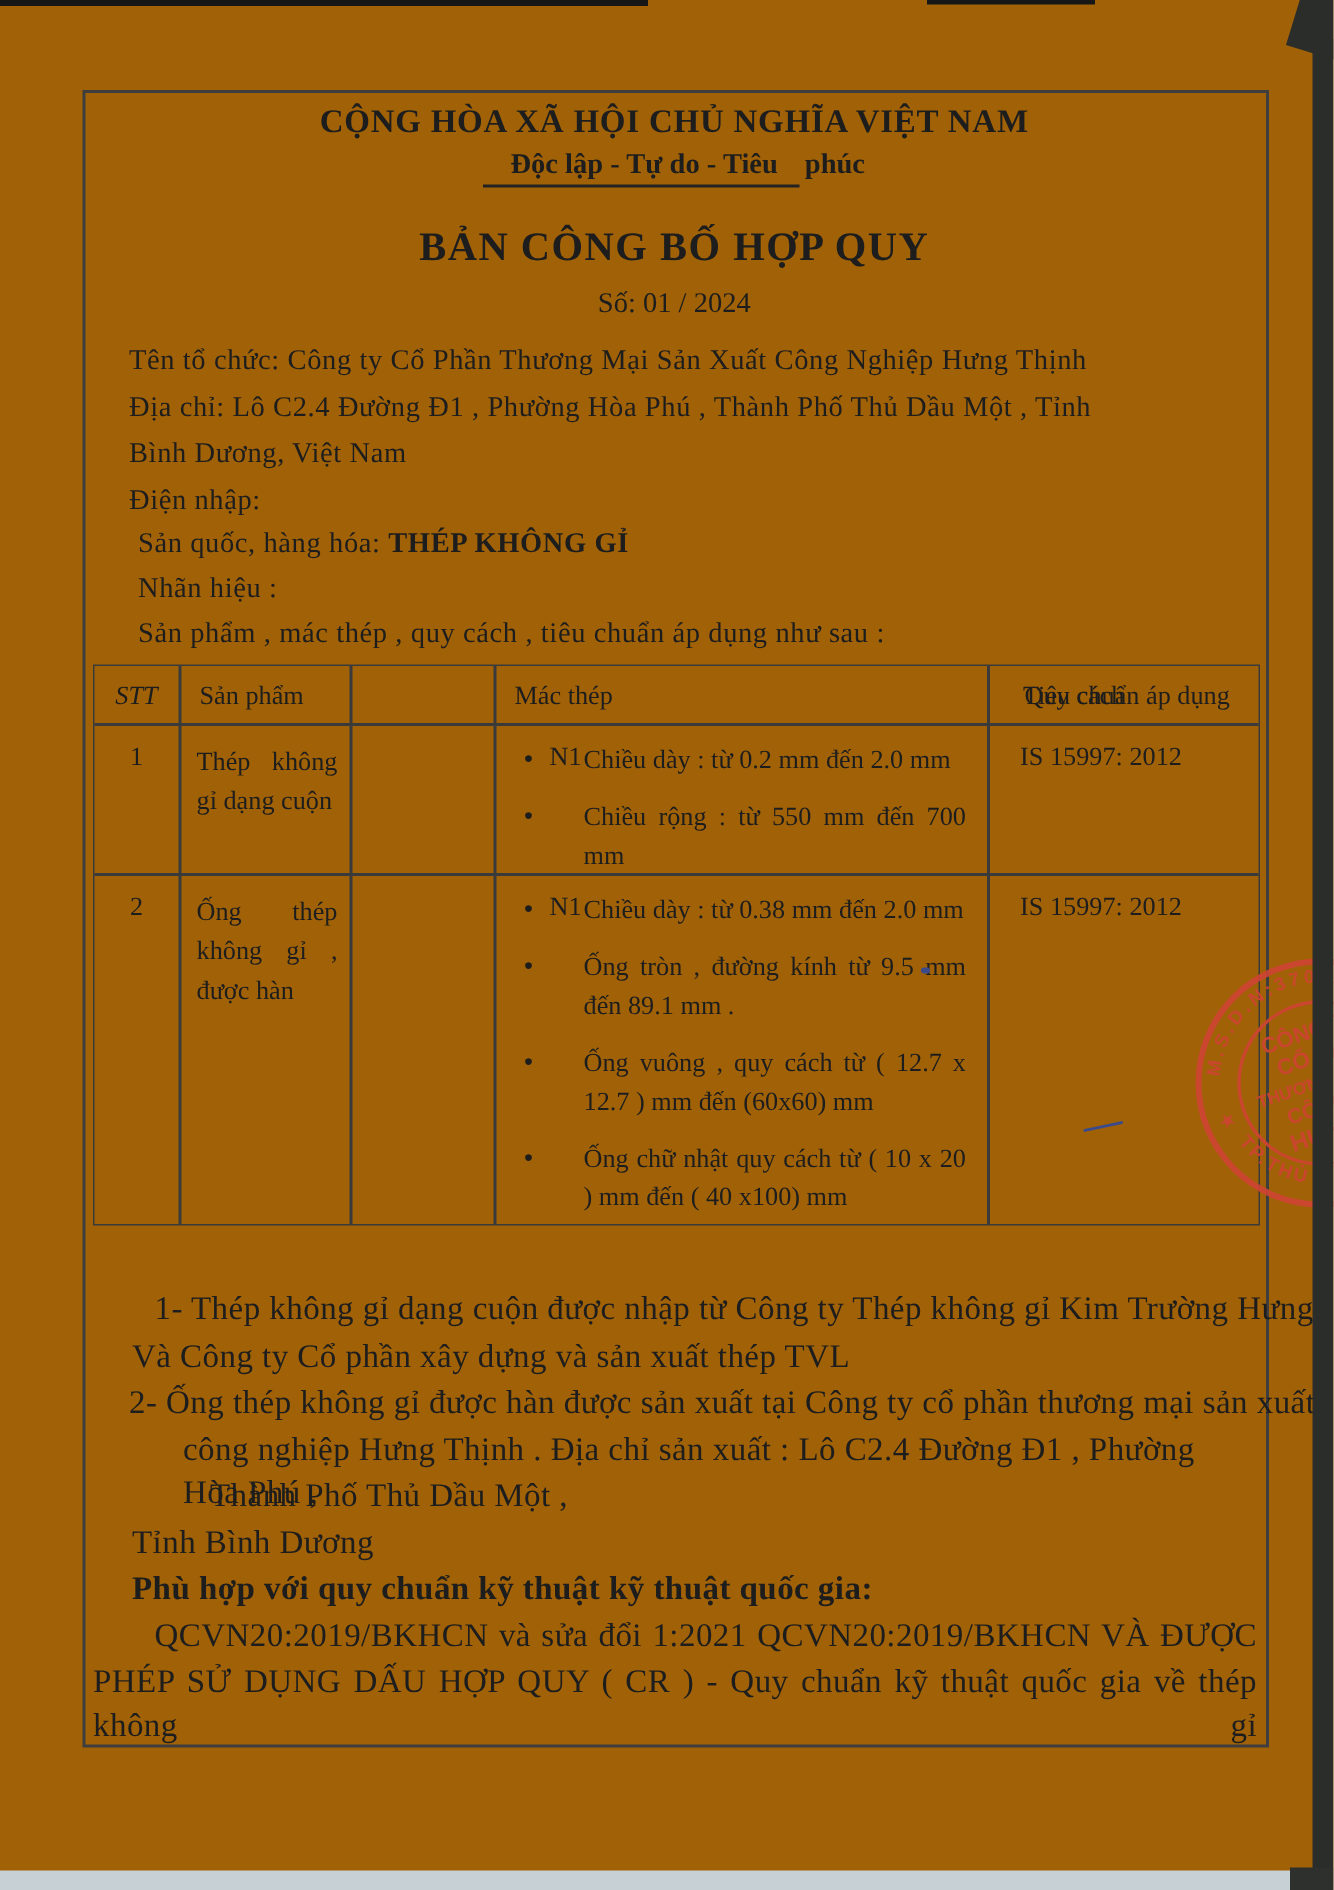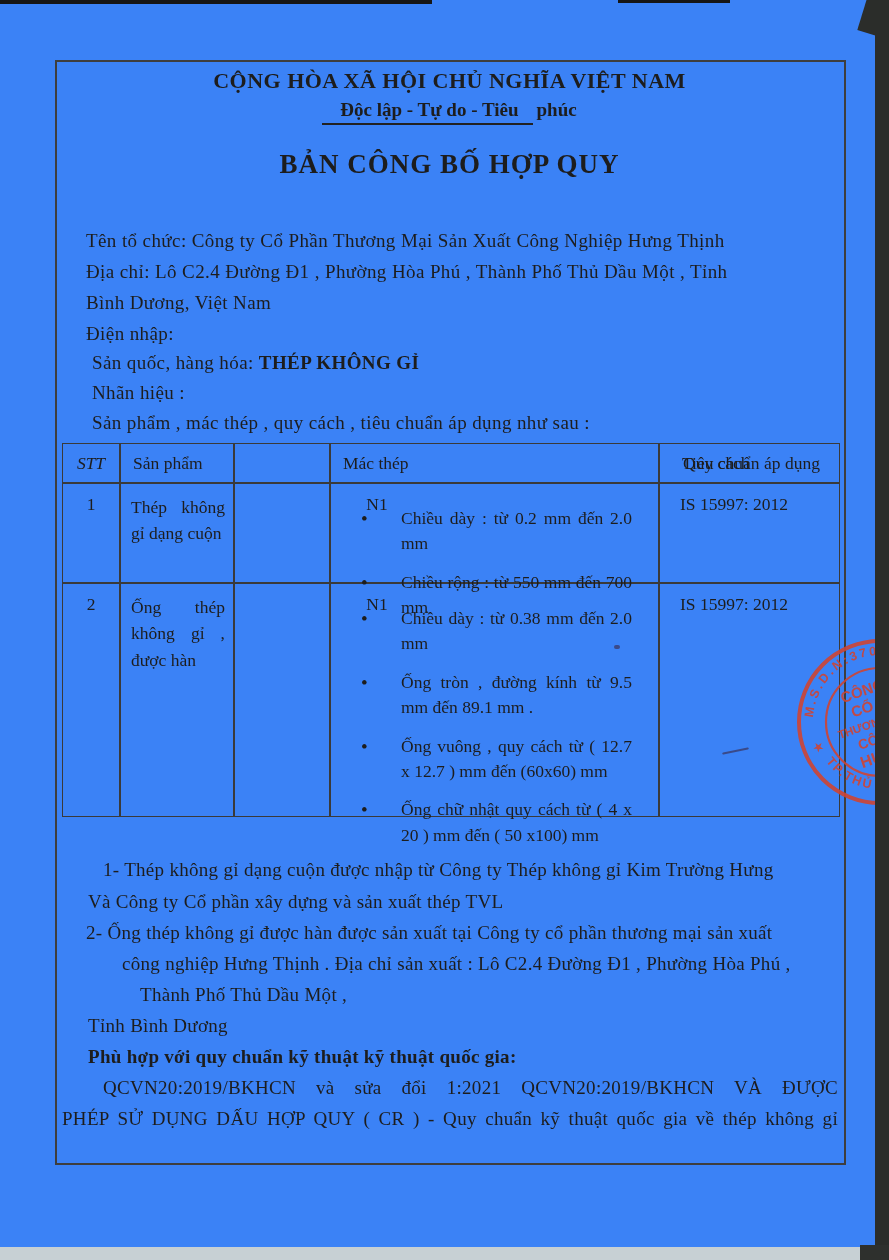--- a/index.html
+++ b/index.html
@@ -1,18 +1,18 @@
 <!DOCTYPE html>
 <html><head>
 <meta charset="utf-8">
 <style>
   html,body { margin:0; padding:0; background:#e8e8e8; }
   .page {
     position:relative; width:889px; height:1260px; margin:0 auto;
-    background:#3b82f6; overflow:hidden;
+    background:#a16207; overflow:hidden;
     font-family:"Liberation Serif","DejaVu Serif",serif;
     color:#1d1d1d;
   }
   .abs { position:absolute; }
   .frame {
     left:55px; top:60px; width:787px; height:1101px;
     border:2px solid #3e3e3e;
   }
   .centerline { left:55px; width:789px; text-align:center; }
   .nat-title { top:68px; font-size:22px; font-weight:bold; letter-spacing:.5px; }
@@ -25,26 +25,26 @@
   .jl { text-align:justify; text-align-last:justify; white-space:normal; }
   .bold { font-weight:bold; }
 
   
   .tbl { left:62px; top:443px; width:776px; height:372px; border:1.5px solid #3a3a3a; font-size:17.5px; }
   .vline { position:absolute; top:0; bottom:0; width:1.5px; background:#3a3a3a; }
   .hline { position:absolute; left:0; right:0; height:1.5px; background:#3a3a3a; }
   .cell { position:absolute; box-sizing:border-box; }
   .hdr { display:flex; align-items:center; height:38px; padding-left:12px; }
   .hdr-c { justify-content:center; padding-left:0; }
-  ul.spec { list-style:none; margin:12px; padding:10px 14px 0 0;border-radius:20px; }
+  ul.spec { list-style:none; margin:0; padding:10px 14px 0 0;border-radius:20px; }
   ul.spec li { position:relative; padding-left:60px; margin-bottom:13px; text-align:justify; line-height:1.45; }
   ul.spec li::before { content:"•"; position:absolute; left:20px; top:-1px; font-size:19px; }
 
   
-  .note { font-size:19px; letter-spacing:.3px; line-height:1.3; }
+  .note { font-size:22px; letter-spacing:.3px; line-height:1.3; }
 
   
   .strip { background:#161616; }
   .right-band { left:875px; top:26px; width:14px; height:1234px; background:#2b2d2a; }
   .corner-diag { left:863px; top:-8px; width:34px; height:44px; background:#2b2d2a; transform:rotate(17deg); }
   .bottom-band { left:0; top:1247px; width:889px; height:13px; background:#c7d0d4; }
   .bottom-corner { left:860px; top:1245px; width:29px; height:15px; background:#2e302d; }
   .pen { background:#3a4a8a; border-radius:2px; }
 
   .stamp-svg { left:784px; top:632px; opacity:.9; }
@@ -58,20 +58,21 @@
   <div class="abs strip" style="left:0;top:0;width:432px;height:4px;"></div>
   <div class="abs strip" style="left:618px;top:0;width:112px;height:3px;"></div>
 
   <div class="abs frame"></div>
 
   <div class="abs centerline nat-title">CỘNG HÒA XÃ HỘI CHỦ NGHĨA VIỆT NAM</div>
   <div class="abs centerline motto">
     <span class="motto-underline">Độc lập - Tự do - Tiêu</span><span class="motto-tail">phúc</span>
   </div>
   <div class="abs centerline doc-title">BẢN CÔNG BỐ HỢP QUY</div>
+  <div class="abs centerline doc-number">Số: 01 / 2024</div>
 
   <div class="abs bodyline" style="left:86px;top:230px;">Tên tổ chức: Công ty Cổ Phần Thương Mại Sản Xuất Công Nghiệp Hưng Thịnh</div>
   <div class="abs bodyline" style="left:86px;top:261px;">Địa chỉ: Lô C2.4 Đường Đ1 , Phường Hòa Phú , Thành Phố Thủ Dầu Một , Tỉnh</div>
   <div class="abs bodyline" style="left:86px;top:292px;">Bình Dương, Việt Nam</div>
   <div class="abs bodyline" style="left:86px;top:323px;">Điện nhập:</div>
   <div class="abs bodyline" style="left:92px;top:352px;">
     <span>Sản quốc, hàng hóa:</span>
     <span class="bold">THÉP KHÔNG GỈ</span>
   </div>
   <div class="abs bodyline" style="left:92px;top:382px;">Nhãn hiệu :</div>
@@ -105,21 +106,21 @@
     <div class="cell" style="left:607px;top:50px;width:160px;padding-left:10px;">IS 15997: 2012</div>
 
     <div class="cell" style="left:0;top:150px;width:56px;text-align:center;">2</div>
     <div class="cell" style="left:68px;top:150px;width:94px;text-align:justify;line-height:1.5;">Ống thép không gỉ , được hàn</div>
     <div class="cell" style="left:266px;top:150px;width:96px;text-align:center;">N1</div>
     <div class="cell" style="left:266px;top:140px;width:329px;">
       <ul class="spec">
         <li>Chiều dày : từ 0.38 mm đến 2.0 mm</li>
         <li>Ống tròn , đường kính từ 9.5 mm đến 89.1 mm .</li>
         <li>Ống vuông , quy cách từ ( 12.7 x 12.7 ) mm đến (60x60) mm</li>
-        <li>Ống chữ nhật quy cách từ ( 4 x 20 ) mm đến ( 50 x100) mm</li>
+        <li>Ống chữ nhật quy cách từ ( 10 x 20 ) mm đến ( 40 x100) mm</li>
       </ul>
     </div>
     <div class="cell" style="left:607px;top:150px;width:160px;padding-left:10px;">IS 15997: 2012</div>
   </div>
 
   <div class="abs note" style="left:103px;top:858px;width:735px;white-space:nowrap;">1- Thép không gỉ dạng cuộn được nhập từ Công ty Thép không gỉ Kim Trường Hưng</div>
   <div class="abs note" style="left:88px;top:890px;">Và Công ty Cổ phần xây dựng và sản xuất thép TVL</div>
   <div class="abs note" style="left:86px;top:921px;width:735px;white-space:nowrap;">2- Ống thép không gỉ được hàn được sản xuất tại Công ty cổ phần thương mại sản xuất</div>
   <div class="abs note" style="left:122px;top:952px;width:716px;">công nghiệp Hưng Thịnh . Địa chỉ sản xuất : Lô C2.4 Đường Đ1 , Phường Hòa Phú ,</div>
   <div class="abs note" style="left:108px;top:983px;margin-left:32px;">Thành Phố Thủ Dầu Một ,</div>

